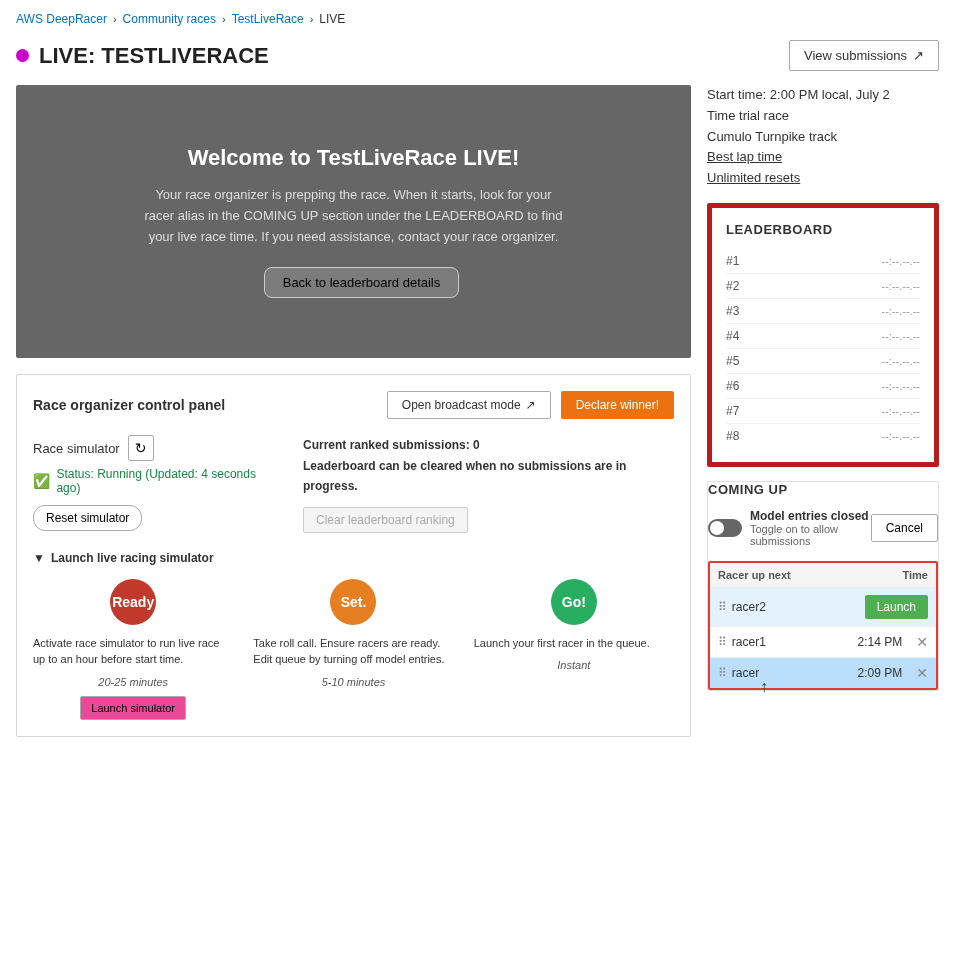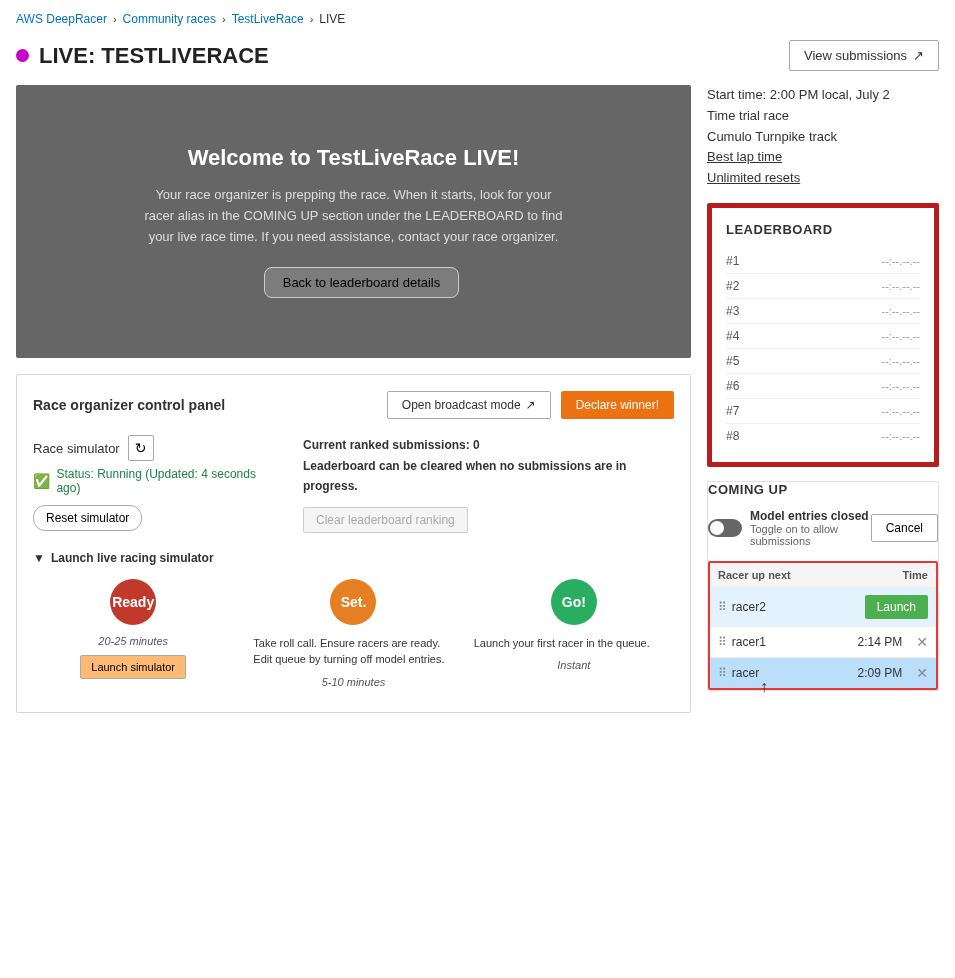--- a/index.html
+++ b/index.html
@@ -262,21 +262,21 @@
       text-align: left;
     }
     .step-time {
       font-size: 11px;
       font-style: italic;
       color: #555;
       margin-bottom: 8px;
     }
     .launch-sim-btn {
       border: 1px solid #aaa;
-      background: #fdba74;
+      background: #ec4899;
       padding: 5px 10px;
       cursor: pointer;
       font-size: 11px;
       border-radius: 2px;
     }
 
     
     .leaderboard-section {
       background: #fff;
       border: 5px solid #b91c1c;
@@ -474,20 +474,21 @@
 
         <div class="launch-section">
           <div class="launch-title">
             <span>▼</span>
             <span>Launch live racing simulator</span>
           </div>
           <div class="launch-steps">
 
             <div class="launch-step">
               <div class="step-badge badge-red">Ready</div>
+              <div class="step-desc">Activate race simulator to run live race up to an hour before start time.</div>
               <div class="step-time">20-25 minutes</div>
               <button class="launch-sim-btn">Launch simulator</button>
             </div>
 
             <div class="launch-step">
               <div class="step-badge badge-orange">Set.</div>
               <div class="step-desc">Take roll call. Ensure racers are ready. Edit queue by turning off model entries.</div>
               <div class="step-time">5-10 minutes</div>
             </div>
 

